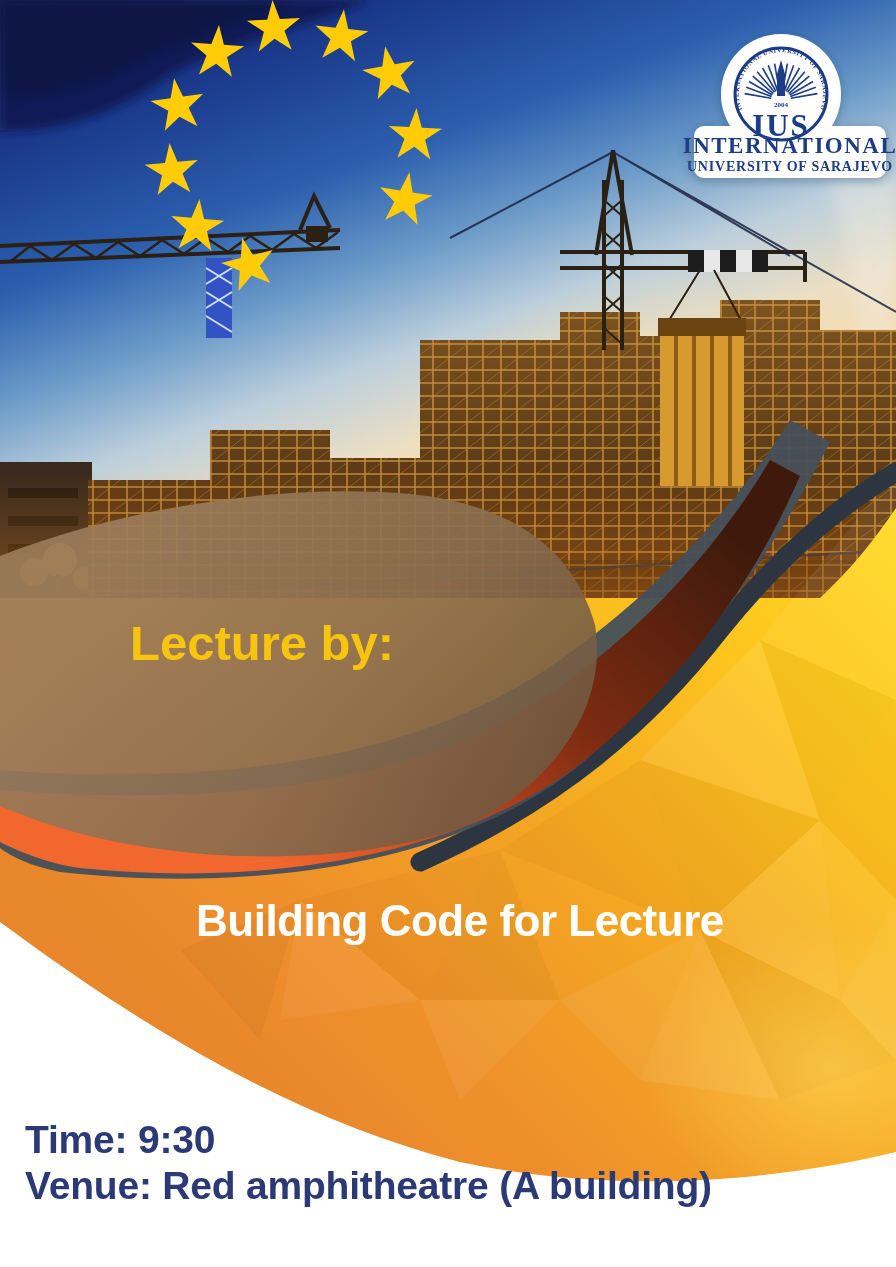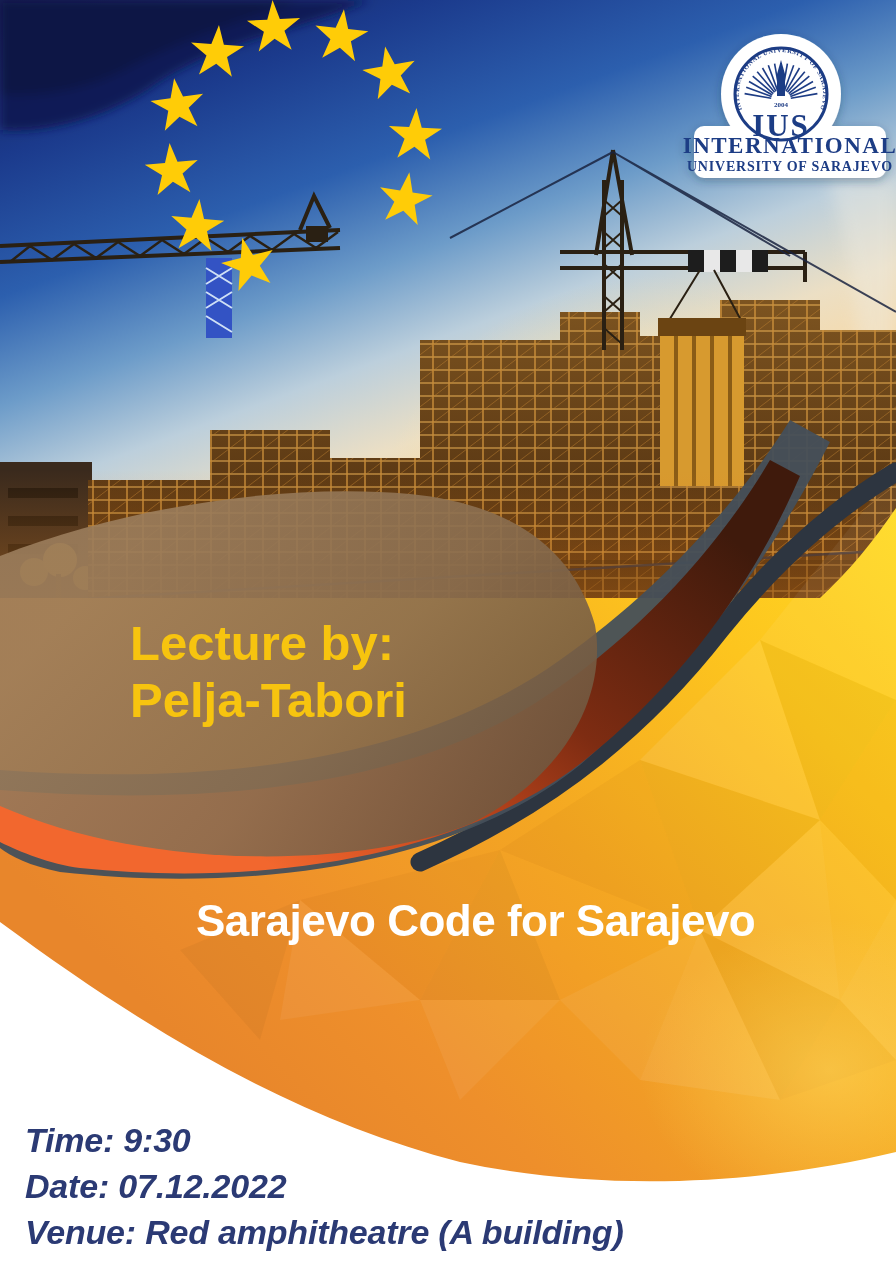--- a/index.html
+++ b/index.html
@@ -15,22 +15,22 @@
     font-size:49px;line-height:57px;font-weight:700;
     color:var(--c-accent_yellow);white-space:nowrap;
   }
   .title-block{
     position:absolute;left:196px;top:893px;
     font-size:44px;line-height:55px;font-weight:700;letter-spacing:-0.5px;
     color:var(--c-title_text);white-space:nowrap;
   }
   .details-block{
     position:absolute;left:25px;top:1117px;
-    font-size:34px;line-height:46px;font-weight:700;letter-spacing:-0.2px;
-    color:var(--c-navy_text);white-space:nowrap;font-style:italic;
+    font-size:39px;line-height:46px;font-weight:700;letter-spacing:-0.2px;
+    color:var(--c-navy_text);white-space:nowrap;
   }
 
   
   .eu-star{fill:var(--c-star_yellow);}
   .logo-blue{fill:var(--c-logo_blue);}
   .logo-blue-stroke{stroke:var(--c-logo_blue);}
   .seal-arc-text{font-family:"Liberation Serif",serif;font-size:6.4px;letter-spacing:0.6px;font-weight:700;}
   .seal-ius{font-family:"Liberation Serif",serif;font-size:31px;font-weight:700;letter-spacing:2px;}
   .seal-year{font-family:"Liberation Serif",serif;font-size:7px;font-weight:700;}
   .org-1{font-family:"Liberation Serif",serif;font-size:23px;font-weight:700;letter-spacing:1.5px;}
@@ -258,25 +258,23 @@
       <rect x="768" y="99" width="26" height="9" fill="#ffffff"></rect>
       <text class="logo-blue seal-year" x="781" y="106.5" text-anchor="middle">2004</text>
       <text class="logo-blue seal-ius" x="781" y="136" text-anchor="middle">IUS</text>
       <text class="logo-blue org-1" x="790" y="153" text-anchor="middle">INTERNATIONAL</text>
       <text class="logo-blue org-2" x="790" y="171" text-anchor="middle">UNIVERSITY OF SARAJEVO</text>
     </g>
   </svg>
 
   <div class="lecture-block">
     <div>Lecture by:</div>
-    <div>Pelja-Tabori</div>
   </div>
 
   <div class="title-block">
-    <div>Sarajevo Code for Sarajevo</div>
+    <div>Building Code for Lecture</div>
   </div>
 
   <div class="details-block">
     <div>Time: 9:30</div>
-    <div>Date: 07.12.2022</div>
     <div>Venue: Red amphitheatre (A building)</div>
   </div>
 </div>
 
 </body></html>

